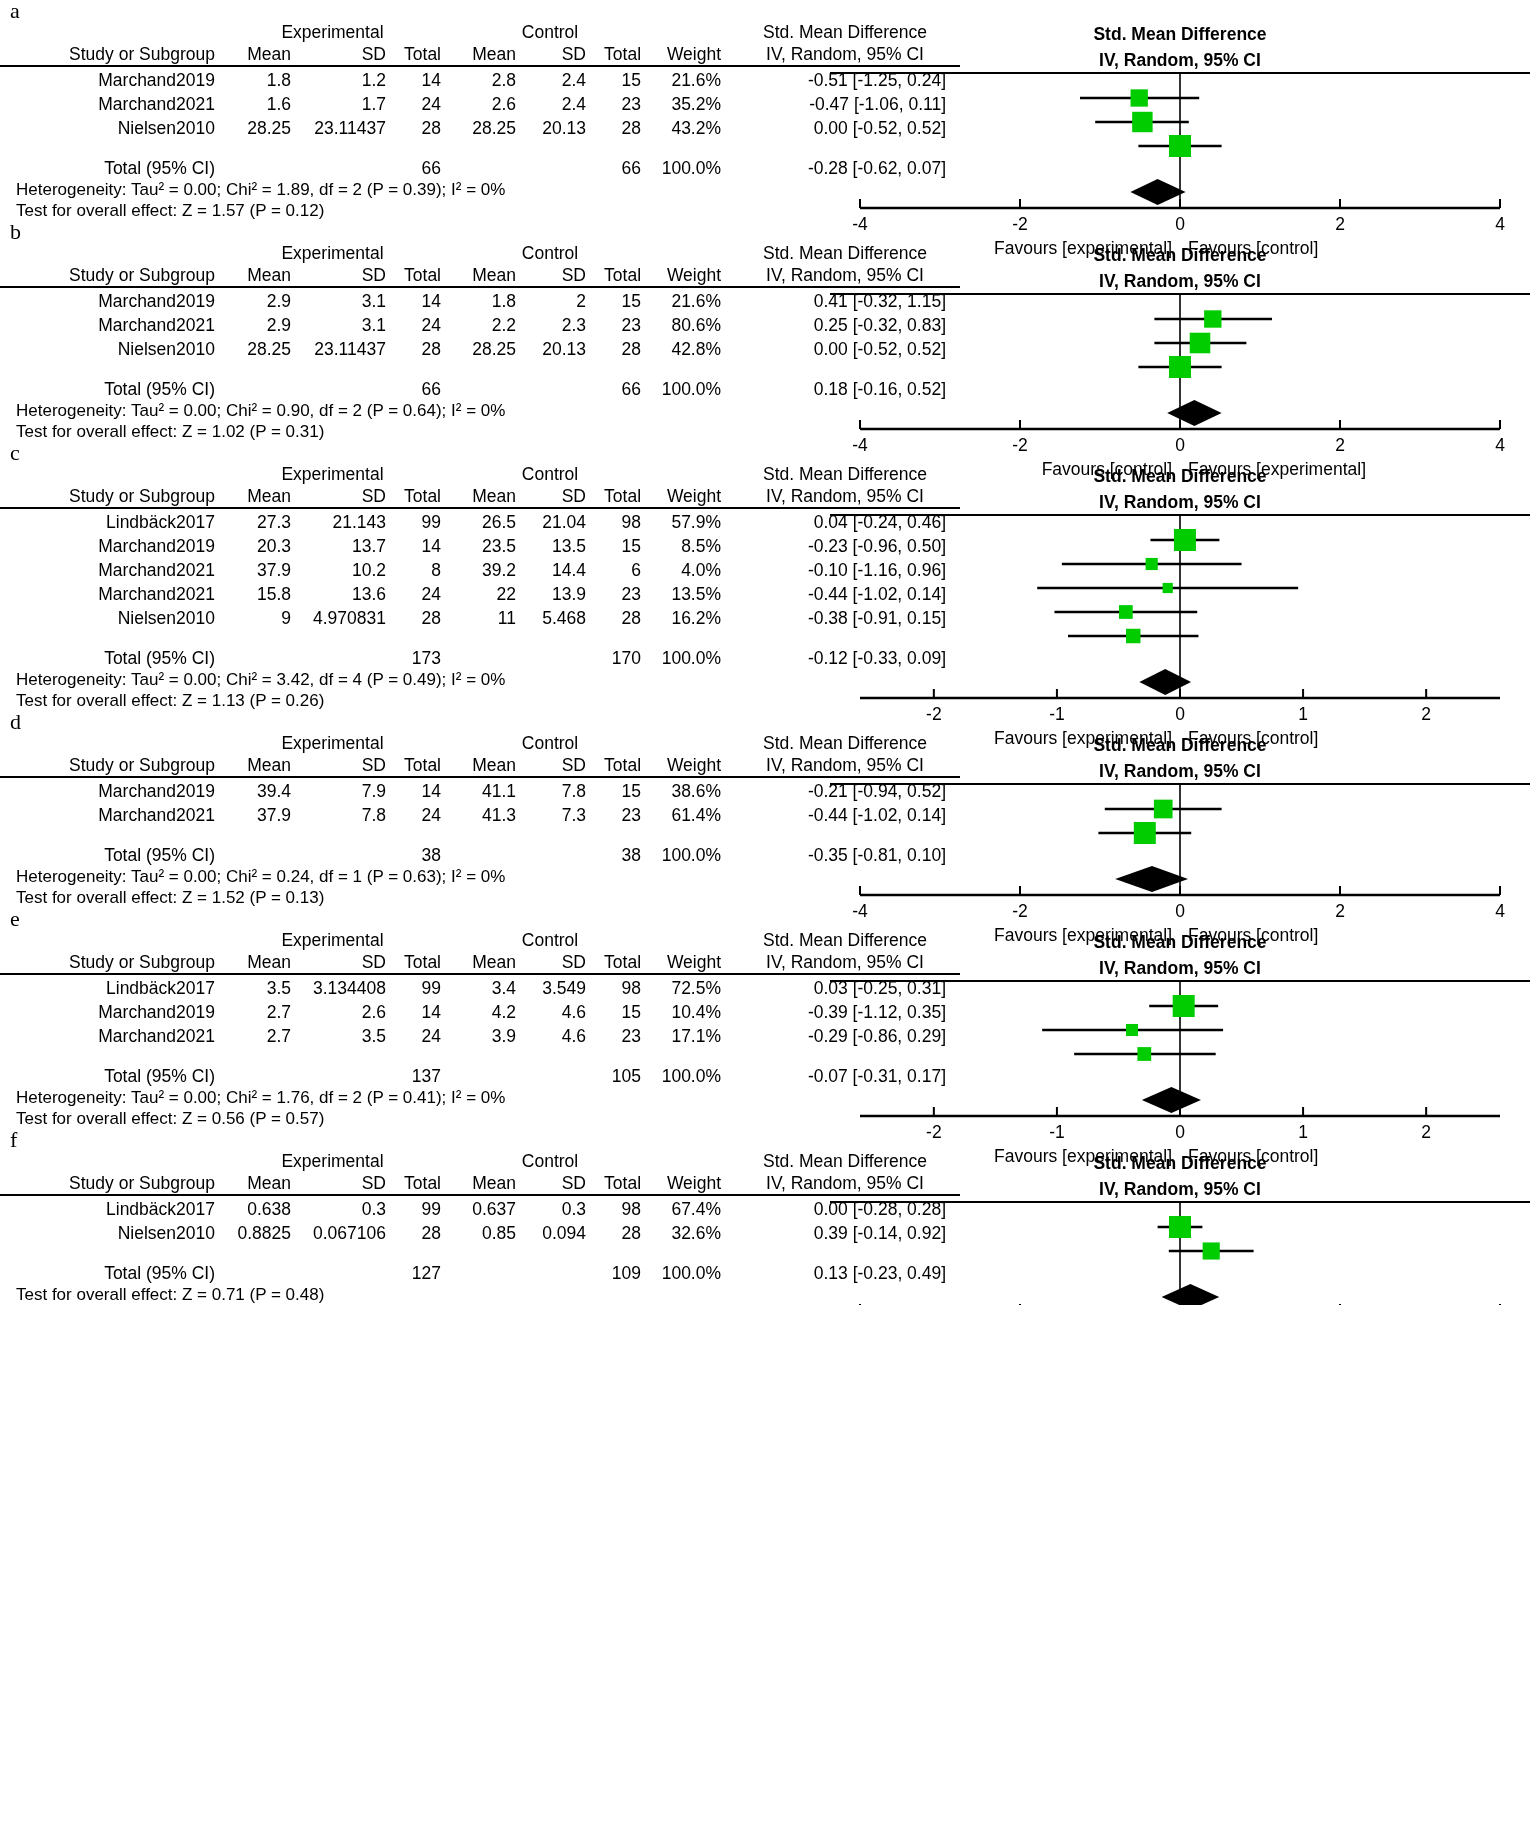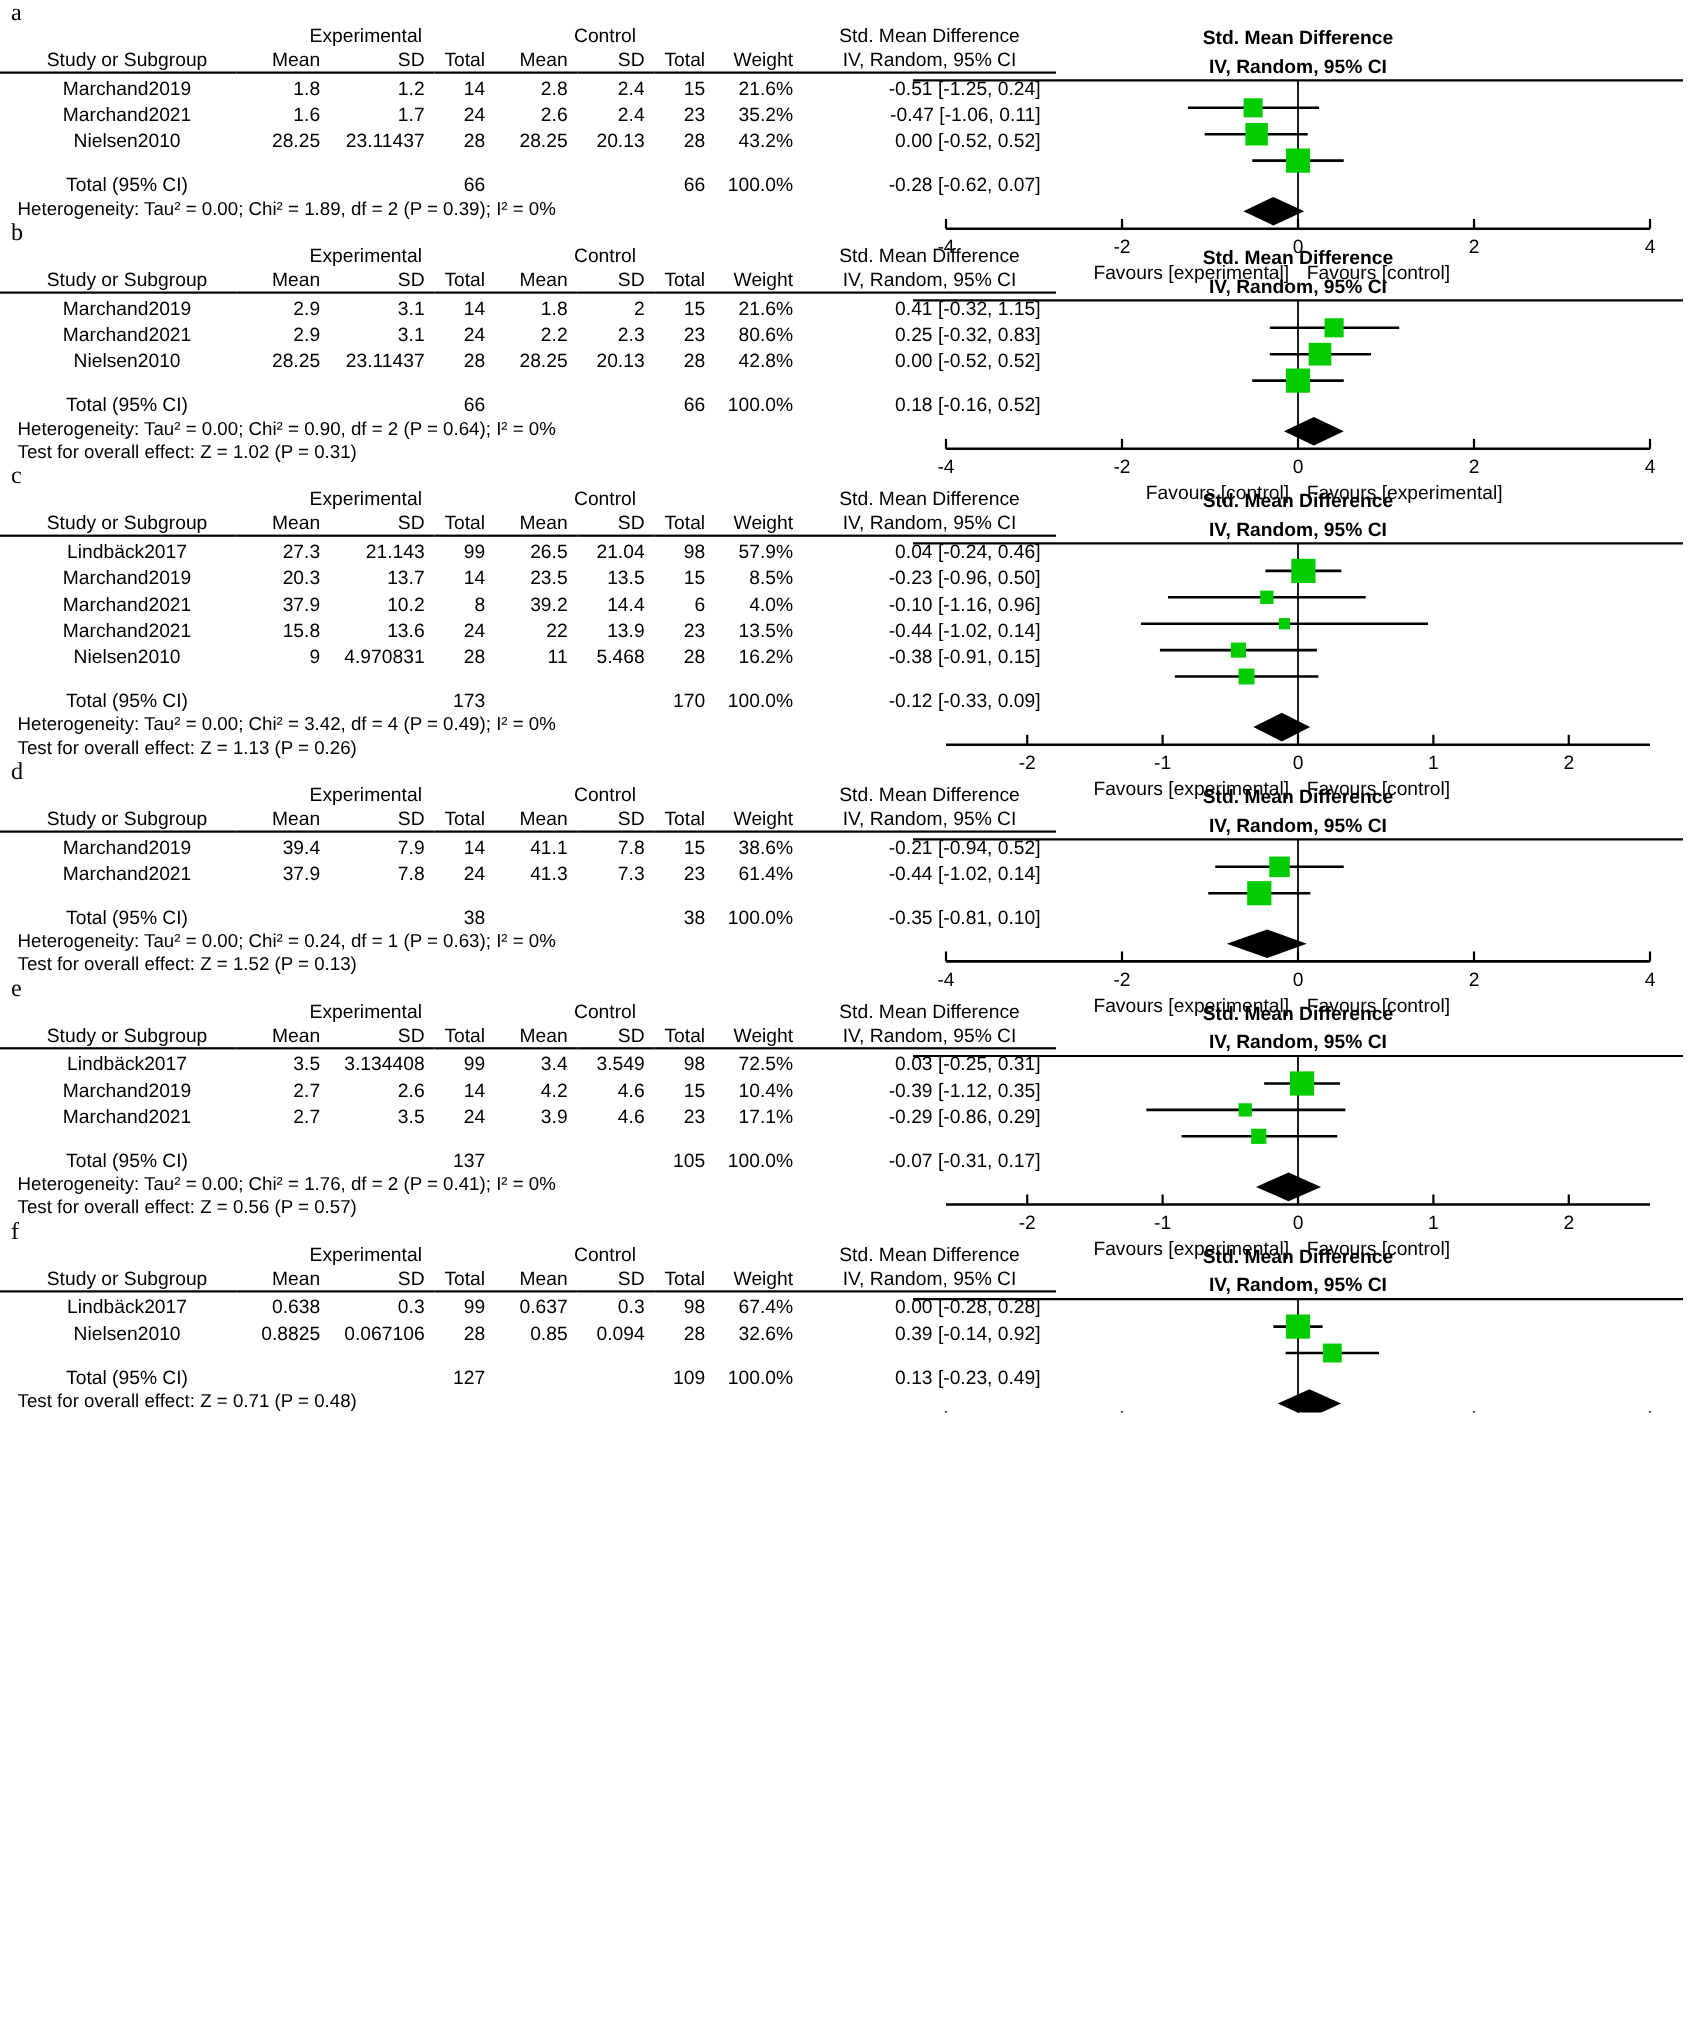--- a/index.html
+++ b/index.html
@@ -42,21 +42,21 @@
     font-weight: bold;
     padding-bottom: 1px;
   }
   .col-head td {
     font-weight: bold;
     padding-bottom: 2px;
   }
   .rule-row td { padding: 0; height: 0; }
 
   .num { text-align: right; padding-right: 9px !important; }
-  .lbl { text-align: center; padding-left: 16px !important; }
+  .lbl { text-align: right; padding-left: 16px !important; }
   .ci  { text-align: right; padding-right: 14px !important; }
   .hdr-ci { text-align: center; }
 
   .total-row td { font-weight: bold; }
   .spacer-row td { height: 16px; padding: 0 !important; }
   .foot td {
     font-size: 17px;
     text-align: left;
     padding-top: 3px;
   }
@@ -153,20 +153,23 @@
               <td class="num"></td>
               <td class="num">66</td>
               <td class="num"></td>
               <td class="num"></td>
               <td class="num">66</td>
               <td class="num">100.0%</td>
               <td class="ci">-0.28 [-0.62, 0.07]</td>
             </tr>
             <tr class="foot">
               <td colspan="9" class="lbl">Heterogeneity: Tau² = 0.00; Chi² = 1.89, df = 2 (P = 0.39); I² = 0%</td>
+            </tr>
+            <tr class="foot">
+              <td colspan="9" class="lbl">Test for overall effect: Z = 1.57 (P = 0.12)</td>
             </tr>
           </tbody>
         </table>
         <div class="plotwrap">
           <svg class="plot-svg" width="700" height="244" viewBox="0 0 700 244">
             <text x="350" y="18" text-anchor="middle" font-family="Liberation Sans, sans-serif" font-size="17.5" font-weight="bold">Std. Mean Difference</text>
             <text x="350" y="44" text-anchor="middle" font-family="Liberation Sans, sans-serif" font-size="17.5" font-weight="bold">IV, Random, 95% CI</text>
             <line x1="0" y1="51" x2="700" y2="51" stroke="#000" stroke-width="2"></line>
             <line x1="350" y1="51" x2="350" y2="186" stroke="#000" stroke-width="1.6"></line>
             <line x1="250" y1="76" x2="369.20000000000005" y2="76" stroke="#000" stroke-width="2.4"></line>

